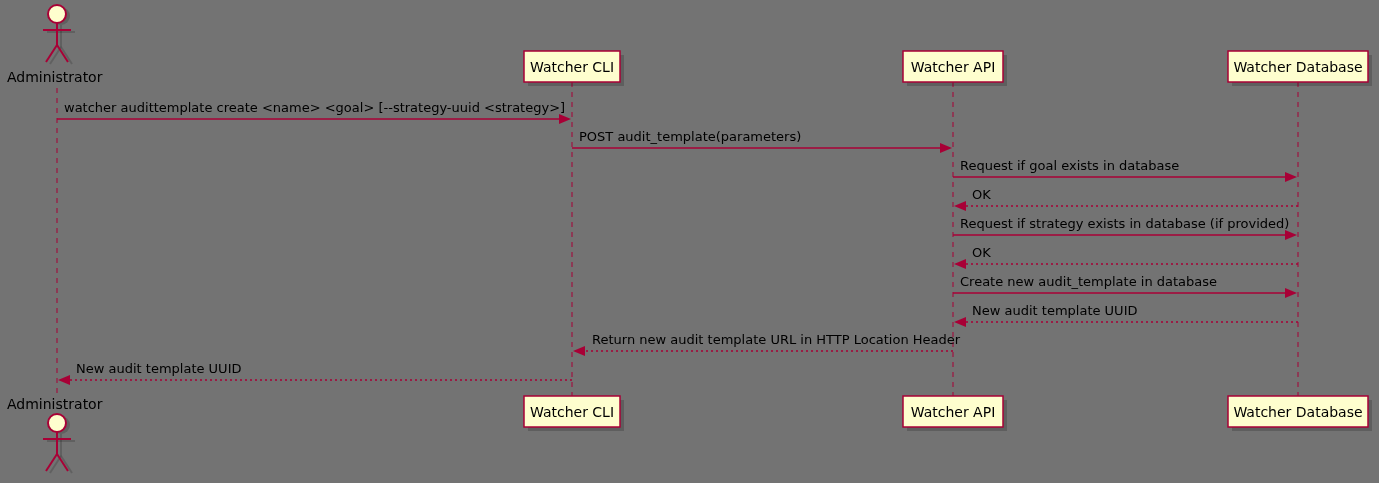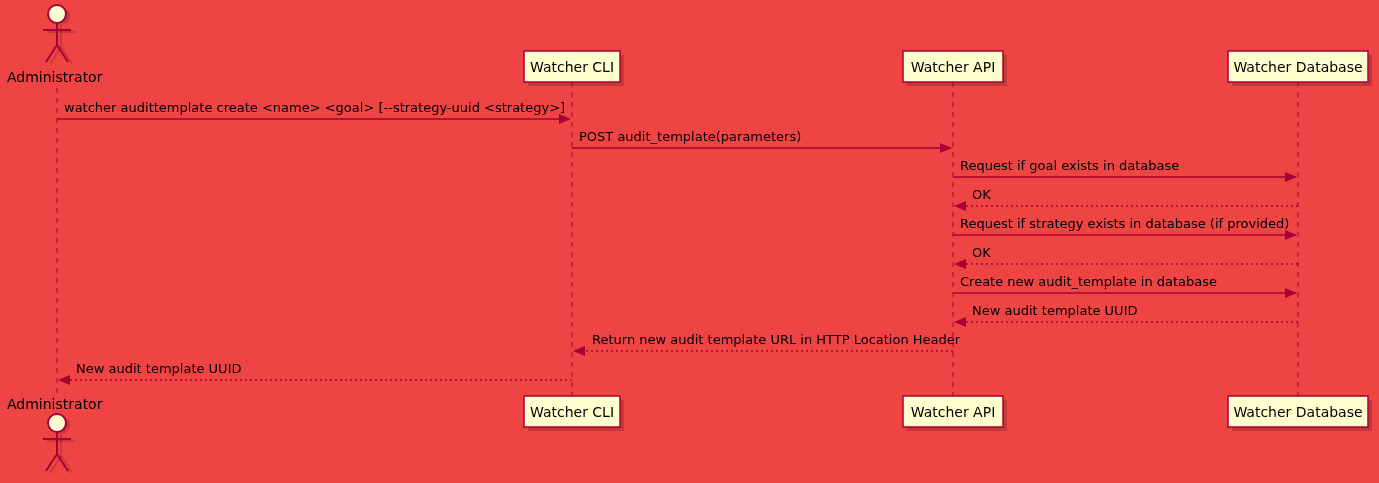--- a/index.html
+++ b/index.html
@@ -8,21 +8,21 @@
     background: #FFFFFF;
   }
   body {
     font-family: "DejaVu Sans", sans-serif;
   }
   #diagram-root {
     position: relative;
     width: 1379px;
     height: 483px;
     overflow: hidden;
-    background: #ef4444;
+    background: #737373;
   }
   #diagram-svg {
     position: absolute;
     top: 0;
     left: 0;
     width: 1379px;
     height: 483px;
   }
   .lifeline {
     stroke: #A80036;

